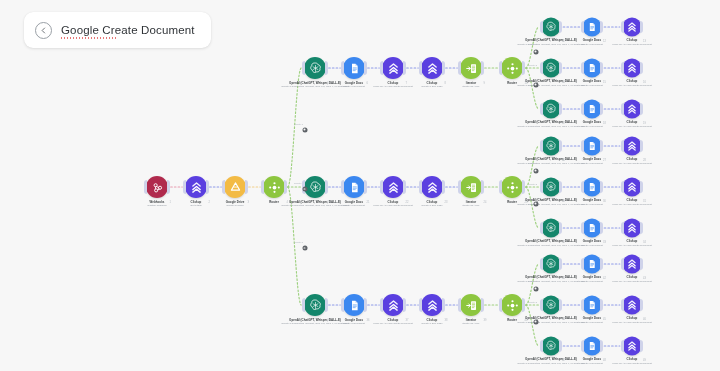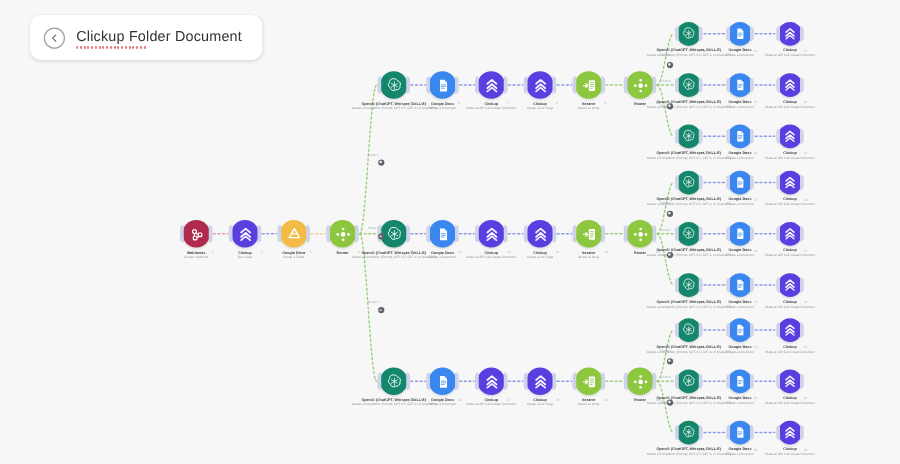--- a/index.html
+++ b/index.html
@@ -195,21 +195,21 @@
       <path d="M604.2 346 L619.8 346" fill="none" stroke="#8d9ae8" stroke-width="1.15" stroke-linecap="round" stroke-dasharray="1.6 2.1"></path>
       <path d="M525.7 305 C530.678 305, 533.822 346, 538.8 346" fill="none" stroke="#9dd07e" stroke-width="1.15" stroke-linecap="round" stroke-dasharray="1.6 2.1"></path>
     </svg>
 
   <div class="header-card">
     <span class="back-btn">
       <svg class="glyph" width="11" height="11" viewBox="0 0 16 16" fill="none" stroke="currentColor" stroke-width="1.4" stroke-linecap="round" stroke-linejoin="round">
         <path d="M9.6 4.4 L6 8 l3.6 3.6"></path>
       </svg>
     </span>
-    <span class="header-title">Clickup Folder Document</span>
+    <span class="header-title">Google Create Document</span>
   </div>
 
 <div class="ear l" style="width: 3.2px; height: 13.64px; top: 180.18px; left: 144px;"></div>
     <div class="ear r" style="width: 3.2px; height: 13.64px; top: 180.18px; left: 166.8px;"></div>
     <div class="bulb" style="width: 22px; height: 22px; left: 157px; top: 187px; background: rgb(176, 42, 77);">
       <svg class="glyph" width="15" height="15" viewBox="0 0 24 24">
         <circle cx="9" cy="8.4" r="2.5" fill="none" stroke="#ffffff" stroke-width="1.5"></circle>
         <circle cx="16" cy="12.4" r="2.5" fill="none" stroke="#ffffff" stroke-width="1.5"></circle>
         <circle cx="9.8" cy="16.6" r="2.5" fill="none" stroke="#ffffff" stroke-width="1.5"></circle>
         <path d="M10.4 10.6 14 12M14.9 14.6l-3 1.5M8.6 14.3 8.9 11" stroke="#ffffff" stroke-width="1.4" stroke-linecap="round" fill="none"></path>

